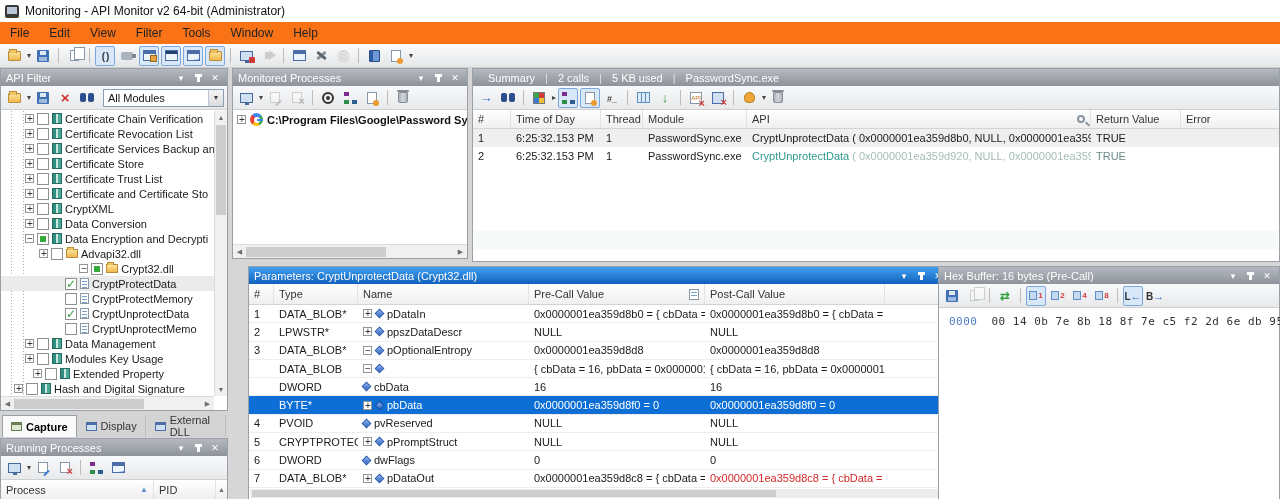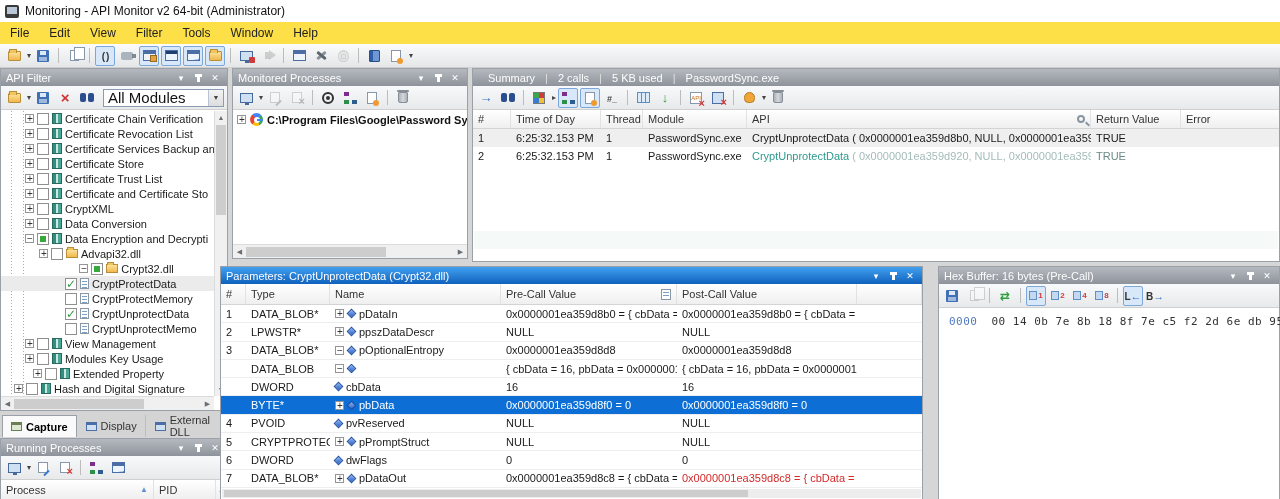--- a/index.html
+++ b/index.html
@@ -3,21 +3,21 @@
 <meta charset="utf-8">
 <style>
   * { margin:0; padding:0; box-sizing:border-box; }
   html,body { width:1280px; height:499px; overflow:hidden; }
   body { background:#d6d6d6; font-family:"Liberation Sans","DejaVu Sans",sans-serif; font-size:11px; color:#1a1a1a; position:relative; }
 
   
   .titlebar { position:absolute; left:0; top:0; width:1280px; height:22px; background:#fff; display:flex; align-items:center; gap:6px; padding-left:5px; font-size:12px; color:#111; }
   .appicon { width:14px; height:13px; background:#3a3a3a; border-radius:2px; position:relative; }
   .appicon::after { content:""; position:absolute; inset:2px 2px 4px 2px; background:#b9c7d6; }
-  .menubar { position:absolute; left:0; top:22px; width:1280px; height:22px; background:#fde047; display:flex; align-items:center; font-size:12px; color:#222; }
+  .menubar { position:absolute; left:0; top:22px; width:1280px; height:22px; background:#f97316; display:flex; align-items:center; font-size:12px; color:#222; }
   .menuitem { padding:3px 10px; cursor:default; }
   .maintoolbar { position:absolute; left:0; top:44px; width:1280px; height:24px; background:linear-gradient(#fbfbfb,#e4e6e8); border-bottom:1px solid #cfcfcf; display:flex; align-items:center; padding:0 4px; gap:2px; }
 
   
   .tbi { width:20px; height:20px; border:1px solid transparent; border-radius:2px; display:flex; align-items:center; justify-content:center; position:relative; flex:none; }
   .tbi.boxed { border-color:#7ba7dc; background:#d9e8f8; }
   .tbsep { width:1px; height:15px; background:#bcbcbc; margin:0 3px; flex:none; }
   .ddarrow { font-size:8px; color:#444; margin-left:1px; flex:none; }
   .grayed { opacity:.38; filter:grayscale(1); }
 
@@ -161,21 +161,21 @@
   .hexline { font-family:"DejaVu Sans Mono","Liberation Mono",monospace; font-size:11px; padding:7px 0 0 10px; color:#333; letter-spacing:.5px; white-space:nowrap; }
   .hexoff { color:#4f7ac2; margin-right:14px; }
 
   
   #running .lvhead { grid-template-columns:153px 62px 1fr; height:20px; }
   .sortarrow { margin-left:auto; color:#5f93d6; font-size:8px; }
   .rp-scrollup { display:flex; align-items:center; justify-content:center; color:#6a6f76; font-size:7px; border-right:none !important; }
 
   
   .combo { height:18px; width:128px; background:#fff; border:1px solid #8a9cb4; display:flex; align-items:center; margin-left:4px; }
-  .combo .val { flex:1; padding:0 4px; font-size:15px; color:#111; white-space:nowrap; overflow:hidden; }
+  .combo .val { flex:1; padding:0 4px; font-size:11px; color:#111; white-space:nowrap; overflow:hidden; }
   .combo .btn { width:15px; height:100%; background:linear-gradient(#f4f4f4,#dcdcdc); border-left:1px solid #b8c4d4; display:flex; align-items:center; justify-content:center; font-size:7px; color:#444; }
 
   
   .mproc-row { display:flex; align-items:center; gap:4px; padding:3px 0 0 4px; white-space:nowrap; overflow:hidden; }
   .glogo { width:13px; height:13px; border-radius:50%; background:conic-gradient(from -45deg,#4285f4 0 90deg,#34a853 90deg 195deg,#fbbc05 195deg 265deg,#ea4335 265deg 360deg); position:relative; flex:none; }
   .glogo::before { content:""; position:absolute; inset:3.5px; background:#fff; border-radius:50%; }
   .glogo::after { content:""; position:absolute; right:0px; top:5.5px; width:6px; height:2.5px; background:#4285f4; }
   .mproc-path { font-weight:bold; font-size:11px; color:#111; }
 
   .seghdr { display:flex; align-items:center; gap:0; }
@@ -377,21 +377,21 @@
       <div class="trow" style="padding-left: 52px;">
         <span class="exp hidden"></span>
         <span class="cb unchecked"></span>
         <span class="ic-doc"></span>
         <span>CryptUnprotectMemo</span>
       </div>
       <div class="trow" style="padding-left: 24px;">
         <span class="exp plus"></span>
         <span class="cb unchecked"></span>
         <span class="ic-cat"></span>
-        <span>View Management</span>
+        <span>Data Management</span>
       </div>
       <div class="trow" style="padding-left: 24px;">
         <span class="exp plus"></span>
         <span class="cb unchecked"></span>
         <span class="ic-cat"></span>
         <span>Modules Key Usage</span>
       </div>
       <div class="trow" style="padding-left: 32px;">
         <span class="exp plus"></span>
         <span class="cb unchecked"></span>
@@ -615,21 +615,21 @@
         <div>1</div>
         <div>PasswordSync.exe</div>
         <div><span class="teal-name">CryptUnprotectData</span><span class="teal-args"> ( 0x0000001ea359d920, NULL, 0x0000001ea359d948, N...</span></div>
         <div style="color: rgb(106, 138, 134);">TRUE</div>
         <div></div>
       </div>
     </div>
   <div class="stripes" style="top:162px;"></div>
 </div>
 
-<div class="panel" id="params" style="left:220px; top:266px; width:703px; height:233px; border-bottom:none;">
+<div class="panel" id="params" style="left:248px; top:266px; width:703px; height:233px; border-bottom:none;">
   <div class="phdr active">
     <span>Parameters: CryptUnprotectData (Crypt32.dll)</span>
     <span class="sp"></span>
     <span class="phbtn">▾</span>
     <span class="phbtn">
         <span class="pinicon"></span>
       </span>
     <span class="phbtn">✕</span>
   </div>
   <div class="lvhead">

